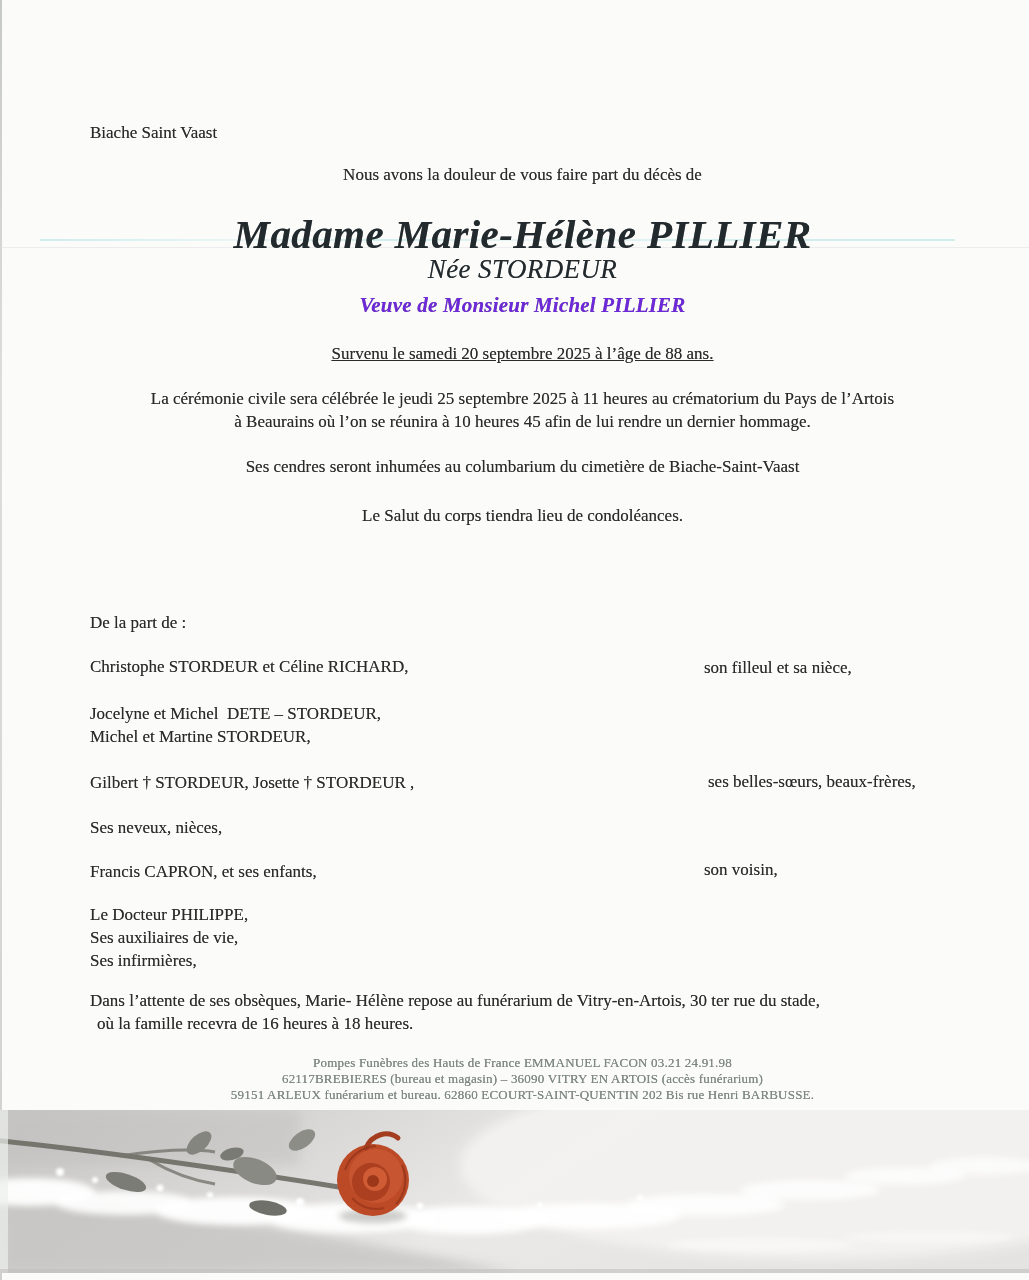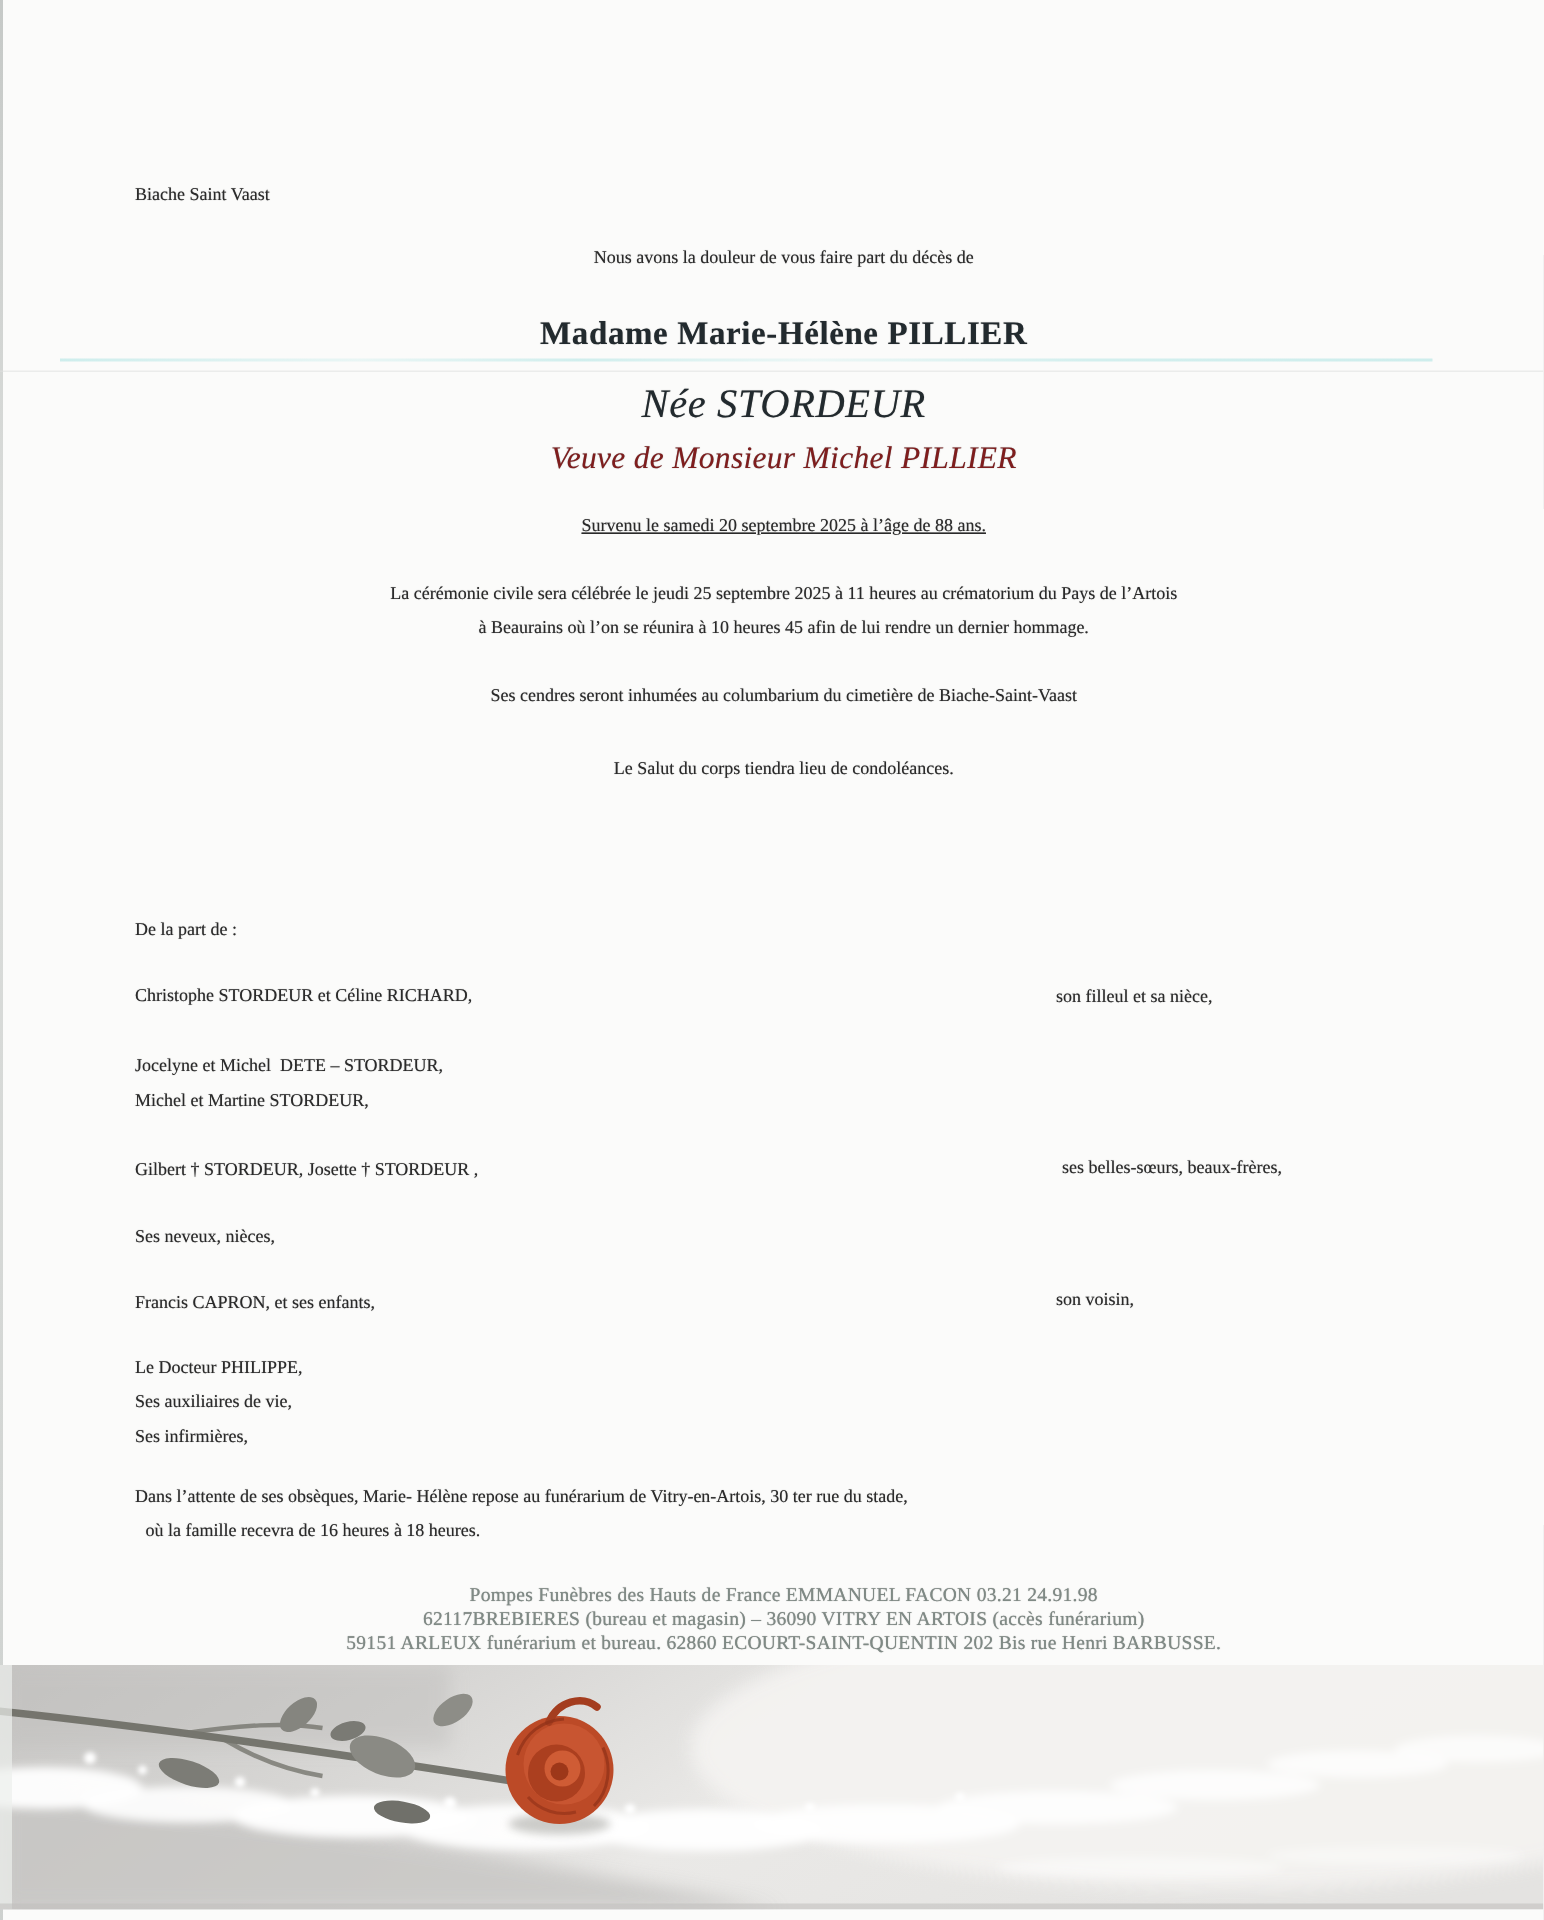--- a/index.html
+++ b/index.html
@@ -3,25 +3,25 @@
 <meta charset="utf-8">
 <style>
   html,body{margin:0;padding:0;background:#e9e9e9;}
   .page{
     position:relative;width:1029px;height:1280px;margin:0 auto;
     background:#fbfbfa;overflow:hidden;
     font-family:"Liberation Serif","DejaVu Serif",serif;color:#2a2a2a;
   }
   .abs{position:absolute;white-space:pre;line-height:1.3;}
   .soft{text-shadow:0 0 .6px rgba(40,40,40,.55);}
-  .t{font-size:12px;}
+  .t{font-size:17px;}
   .center{left:0;width:100%;text-align:center;padding-left:16px;box-sizing:border-box;}
-  .title-main{font-size:22px;font-weight:700;color:#222a2e;letter-spacing:.4px;text-align:center;}
+  .title-main{font-size:41px;font-weight:700;font-style:italic;color:#222a2e;letter-spacing:.4px;text-align:center;}
   .title-sub{font-size:27px;font-weight:400;font-style:italic;color:#222a2e;letter-spacing:.4px;}
-  .title-widow{font-size:21px;font-weight:400;font-style:italic;color:#7f1d1d;letter-spacing:.2px;}
+  .title-widow{font-size:21px;font-weight:700;font-style:italic;color:#6d28d9;letter-spacing:.2px;}
   .footer-line{font-size:13px;color:#7f8a85;letter-spacing:.2px;}
   .scan-edge{position:absolute;left:0;top:0;width:2px;height:1280px;
     background:linear-gradient(180deg,#9aa09d 0%,#c2c6c3 30%,#b5bab7 70%,#a8aeab 100%);opacity:.55;}
   .scan-line{position:absolute;top:239px;left:40px;width:915px;height:2px;
     background:linear-gradient(90deg,rgba(201,236,235,.9) 0%,rgba(201,236,235,.35) 22%,rgba(201,236,235,.85) 38%,rgba(201,236,235,.3) 55%,rgba(201,236,235,.8) 75%,rgba(201,236,235,.9) 100%);}
   .scan-line2{position:absolute;top:247px;left:0px;width:1029px;height:1px;background:#dfe0de;opacity:.55;}
   .photo{position:absolute;left:0;top:1110px;width:1029px;height:163px;}
 </style>
 </head>
 <body>

